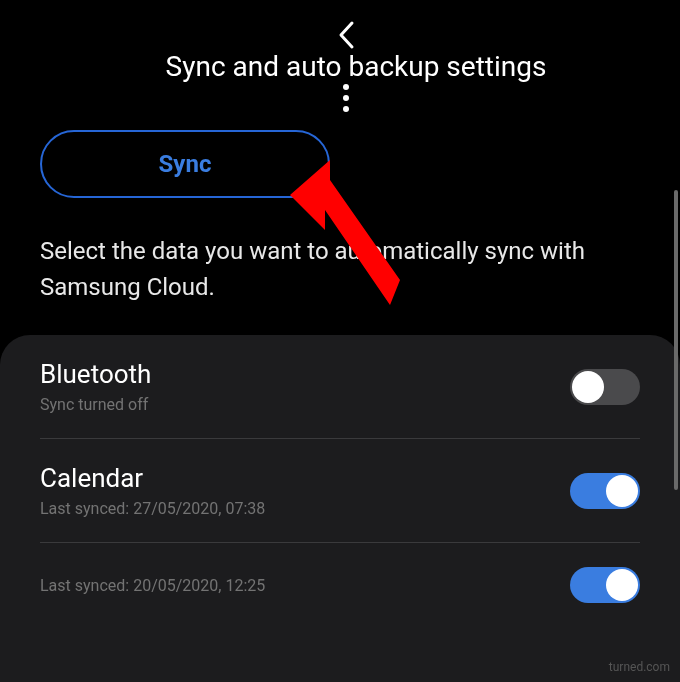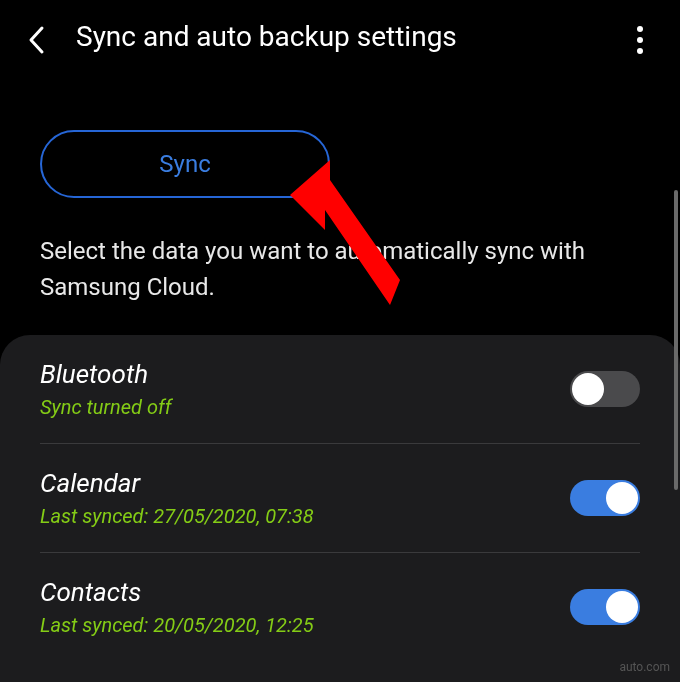--- a/index.html
+++ b/index.html
@@ -7,22 +7,24 @@
       width: 680px;
       height: 682px;
       background: #000;
       font-family: -apple-system, BlinkMacSystemFont, "Segoe UI", Roboto, sans-serif;
       color: #fff;
       overflow: hidden;
       position: relative;
     }
     .header {
       display: flex;
-      padding: 20px 20px 10px 16px;
+      align-items: center;
+      padding: 20px 20px 10px 32px;
       height: 70px;
+      flex-direction: column;
     }
     .back-btn {
       width: 40px;
       height: 40px;
       display: flex;
       align-items: center;
       justify-content: center;
       cursor: pointer;
     }
     .title {
@@ -50,21 +52,21 @@
       border-radius: 34px;
       display: flex;
       align-items: center;
       justify-content: center;
       font-size: 24px;
       cursor: pointer;
     }
     .tab-active {
       border: 2px solid #2666d6;
       color: #3a7de0;
-      font-weight: 400;
+      font-weight: 700;
     }
     .tab-inactive {
       color: #6f7c99;
     }
     .description {
       padding: 15px 40px 30px 40px;
       font-size: 24px;
       line-height: 1.5;
       color: #e8e8e8;
     }
@@ -74,33 +76,32 @@
       margin: 0 0 0 0;
       padding: 0 40px;
       height: 400px;
     }
     .row {
       display: flex;
       align-items: center;
       justify-content: space-between;
       padding: 24px 0;
       border-bottom: 1px solid #3a3a3c;
-      font-style: italic;
     }
     .row-text {
       flex: 1;
     }
     .row-title {
       font-size: 26px;
       color: #fff;
       margin-bottom: 6px;
     }
     .row-sub {
-      font-size: 20px;
-      color: #84cc16;
+      font-size: 16px;
+      color: #737373;
     }
     .toggle {
       width: 70px;
       height: 36px;
       border-radius: 18px;
       position: relative;
       cursor: pointer;
     }
     .toggle-off {
       background: #4a4a4c;
@@ -183,28 +184,27 @@
       <div class="row-title">Calendar</div>
       <div class="row-sub">Last synced: 27/05/2020, 07:38</div>
     </div>
     <div class="toggle toggle-on">
       <div class="knob"></div>
     </div>
   </div>
 
   <div class="row" style="border-bottom:none;">
     <div class="row-text">
-      <div class="row-title">Contacts</div>
       <div class="row-sub">Last synced: 20/05/2020, 12:25</div>
     </div>
     <div class="toggle toggle-on">
       <div class="knob"></div>
     </div>
   </div>
 </div>
 
 <svg class="arrow-annotation" width="140" height="200" viewBox="0 0 140 200">
   <polygon points="20,45 60,10 60,30 130,130 120,155 55,60 55,80" fill="#ff0000"></polygon>
 </svg>
 
 <div class="scrollbar-indicator"></div>
 
-<div class="watermark">auto.com</div>
+<div class="watermark">turned.com</div>
 
 </body></html>

